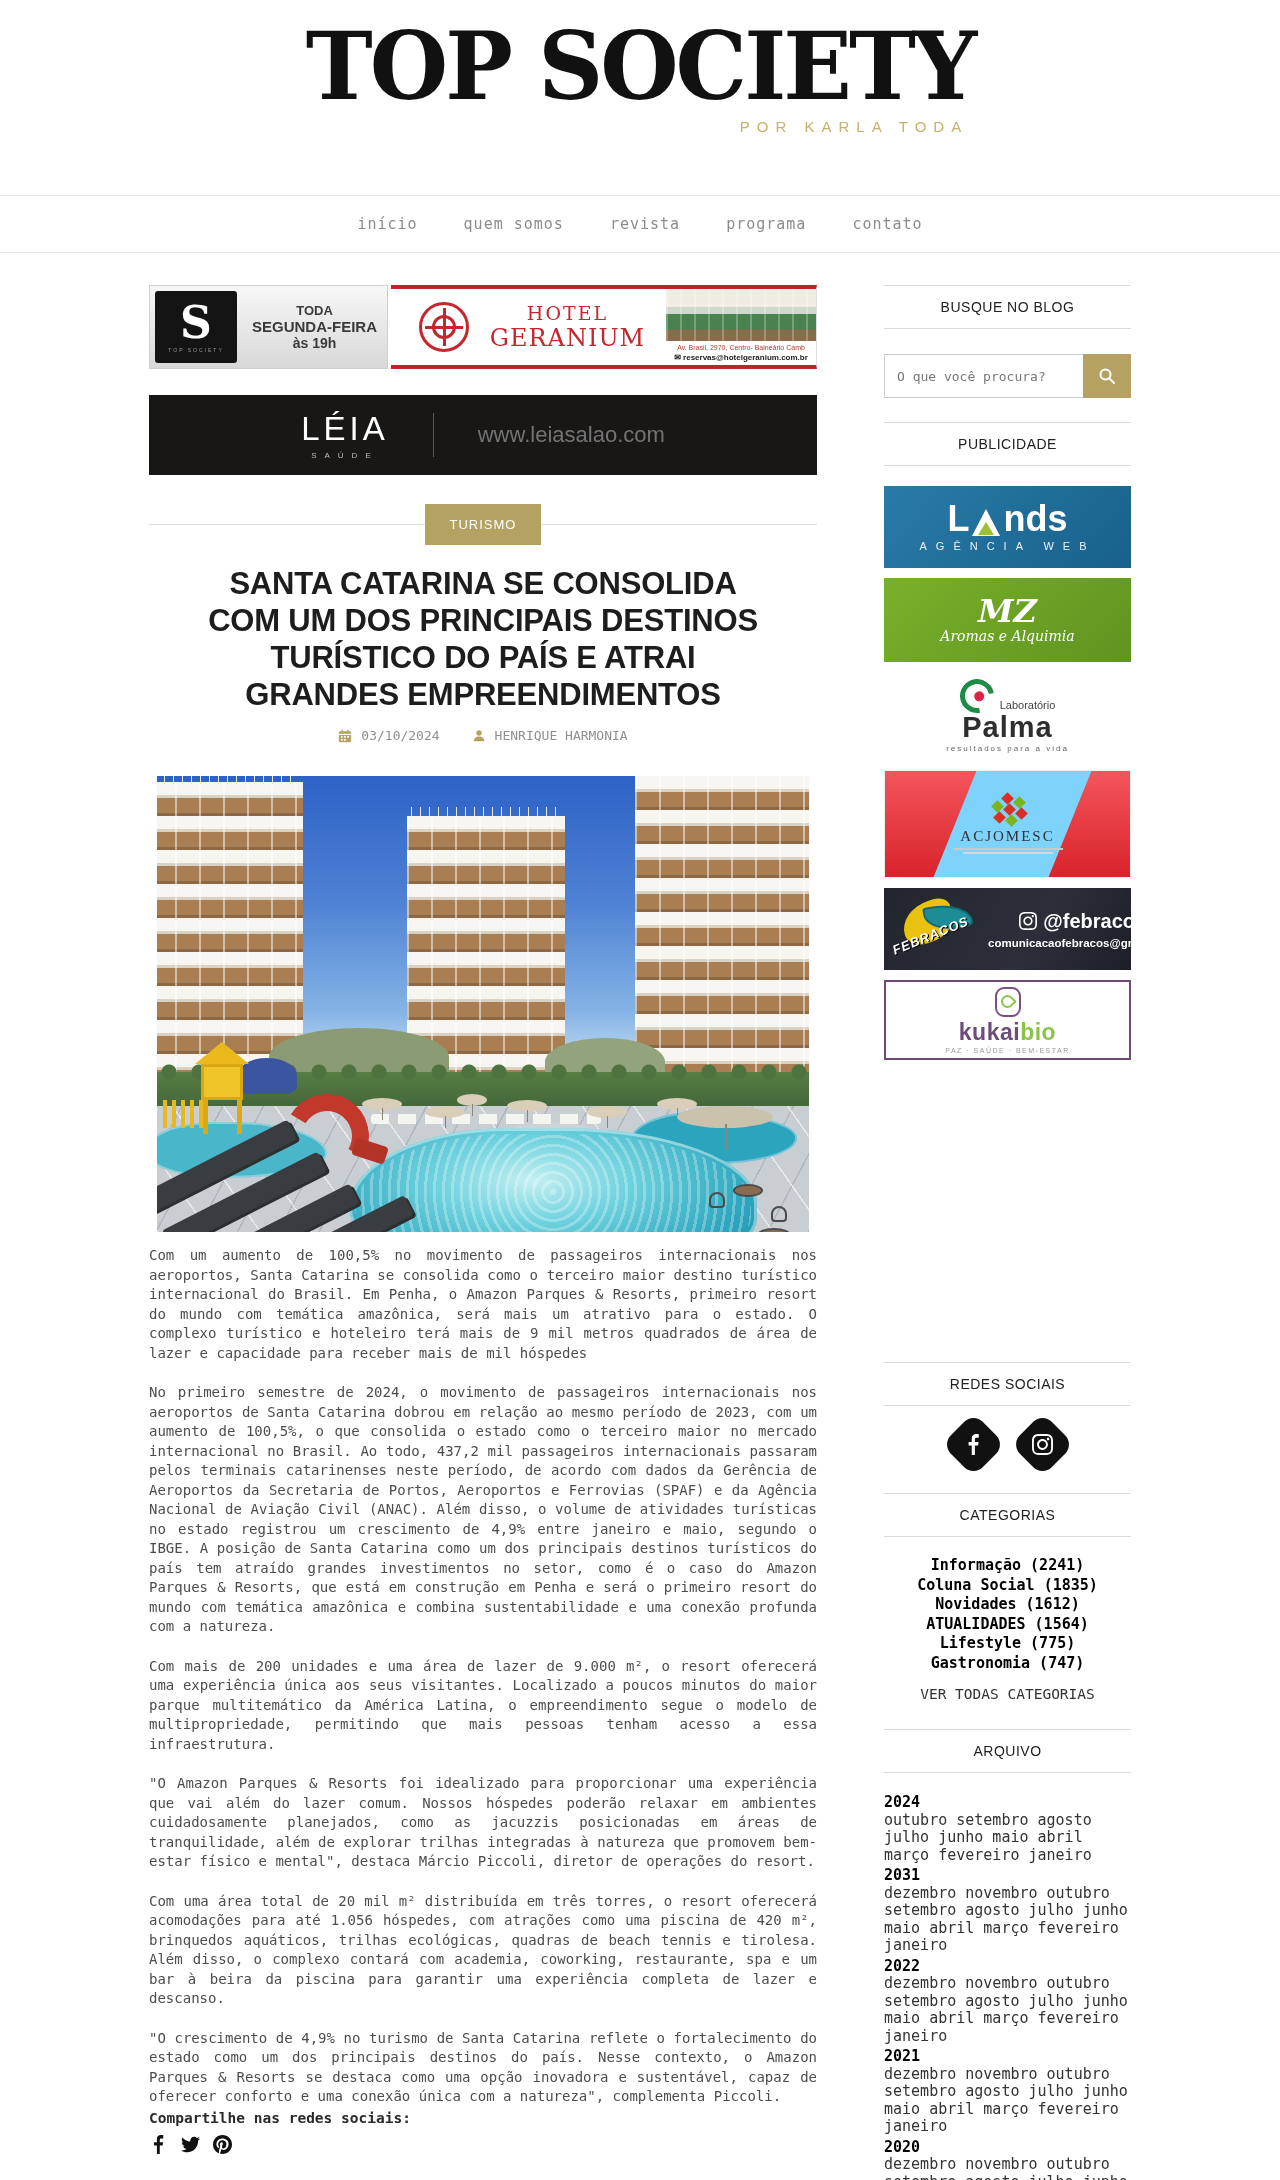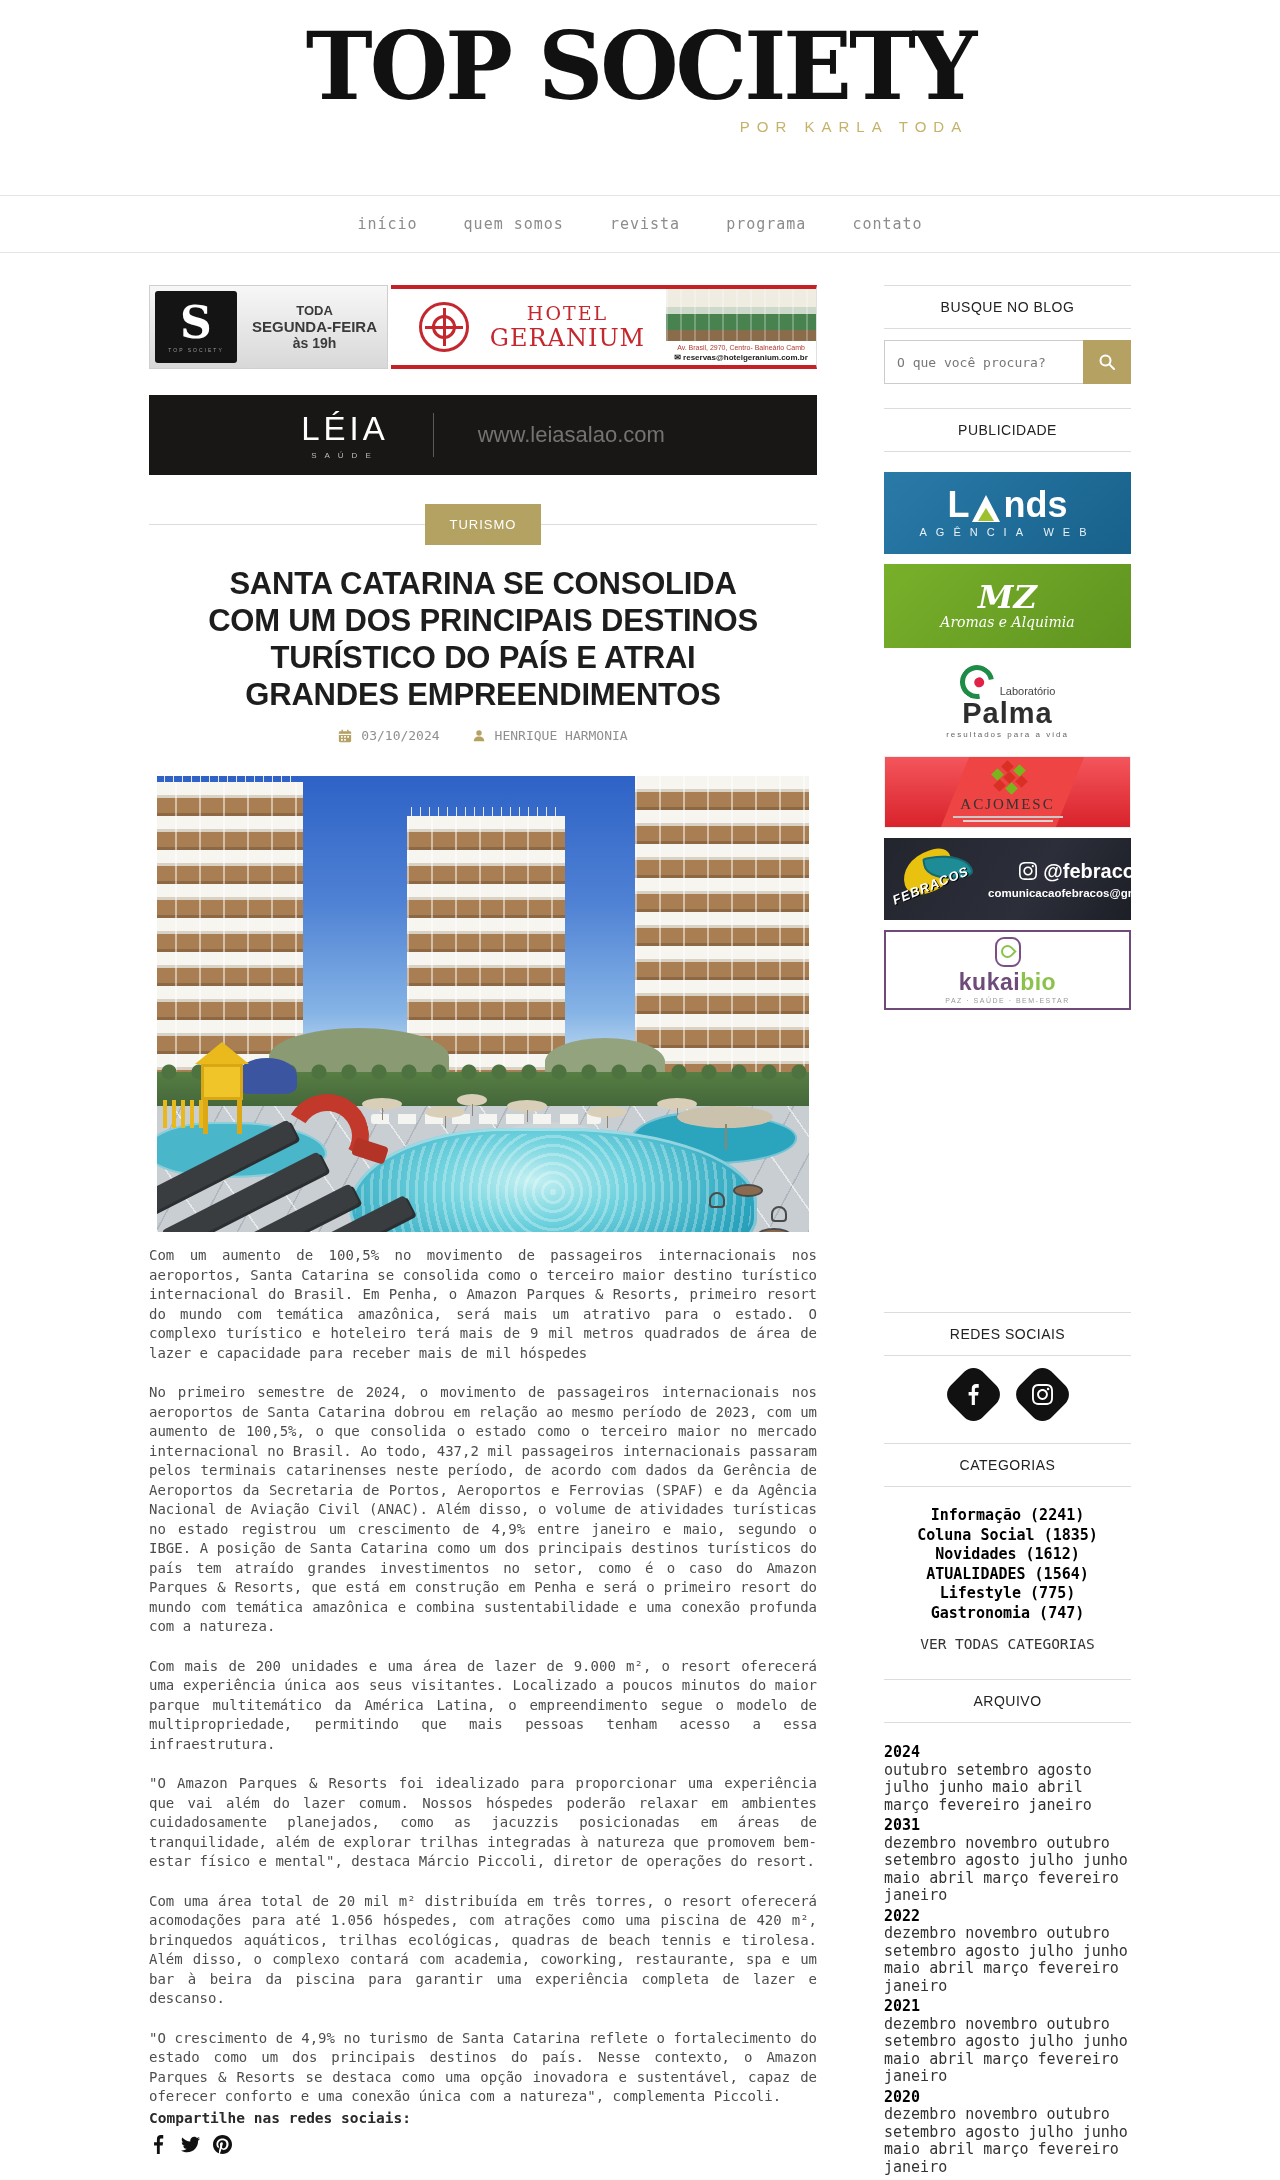--- a/index.html
+++ b/index.html
@@ -173,21 +173,21 @@
   .share-label { font-family: "DejaVu Sans Mono", monospace; font-size: 14.5px; font-weight: 700;
                  color: #2a2a2a; margin-top: 3px; }
   .share-icons { display: flex; gap: 13px; align-items: center; margin-top: 9px; }
   .share-icons svg { height: 19px; fill: #111; cursor: pointer; }
 
   
   .side-head { text-align: center; }
   .side-head .rule { height: 1px; background: #dcdcdc; }
   .side-head h2 { font-size: 14px; font-weight: 400; color: #222; letter-spacing: 0.5px;
                   padding: 13px 0; }
-  .search-row { display: flex; margin-top: 11px; }
+  .search-row { display: flex; margin-top: 25px; }
   .search-input { flex: 1; height: 44px; border: 1px solid #ccc; border-right: none;
                   padding: 0 12px; font-family: "DejaVu Sans Mono", monospace; font-size: 13px;
                   color: #555; outline: none; }
   .search-input::placeholder { color: #777; }
   .search-btn { width: 48px; height: 44px; background: #b5a263; border: none; cursor: pointer;
                 display: flex; align-items: center; justify-content: center; }
   .pub-head { margin-top: 24px; }
   .ad { margin-top: 10px; width: 100%; overflow: hidden; position: relative; cursor: pointer; }
   .ad.first { margin-top: 20px; }
 
@@ -214,21 +214,21 @@
   .palma-name { font-size: 29px; font-weight: 700; color: #2e2e2e; line-height: 28px;
                 letter-spacing: 1px; }
   .palma-tag { font-size: 8px; letter-spacing: 2px; color: #666; margin-top: 3px; }
 
   .ad-mz { height: 84px; background: linear-gradient(135deg,#79b02a,#5f9420); display: flex;
            flex-direction: column; align-items: center; justify-content: center; color: #fff; }
   .mz-mono { font-family: "DejaVu Serif", serif; font-style: italic; font-weight: 700;
              font-size: 32px; line-height: 30px; }
   .mz-tag { font-family: "DejaVu Serif", serif; font-style: italic; font-size: 14px; margin-top: 2px; }
 
-  .ad-acj { height: 72px; background: #ef4444; border: 1px solid #eee; }
+  .ad-acj { height: 108px; background: #7dd3fc; border: 1px solid #eee; }
   .acj-slash { position: absolute; top: 0; bottom: 0; background:
                linear-gradient(180deg,#f4555c,#d9232b); }
   .acj-slash.l { left: -30px; width: 100px; transform: skewX(-22deg); }
   .acj-slash.r { right: -60px; width: 120px; transform: skewX(-22deg); }
   .acj-center { position: absolute; inset: 0; display: flex; flex-direction: column;
                 align-items: center; justify-content: center; }
   .acj-mosaic { position: relative; width: 46px; height: 30px; }
   .acj-sq { position: absolute; width: 9px; height: 9px; transform: rotate(45deg); }
   .acj-name { font-family: "Liberation Serif", serif; font-size: 15px; letter-spacing: 2px;
               color: #333; margin-top: 4px; }

